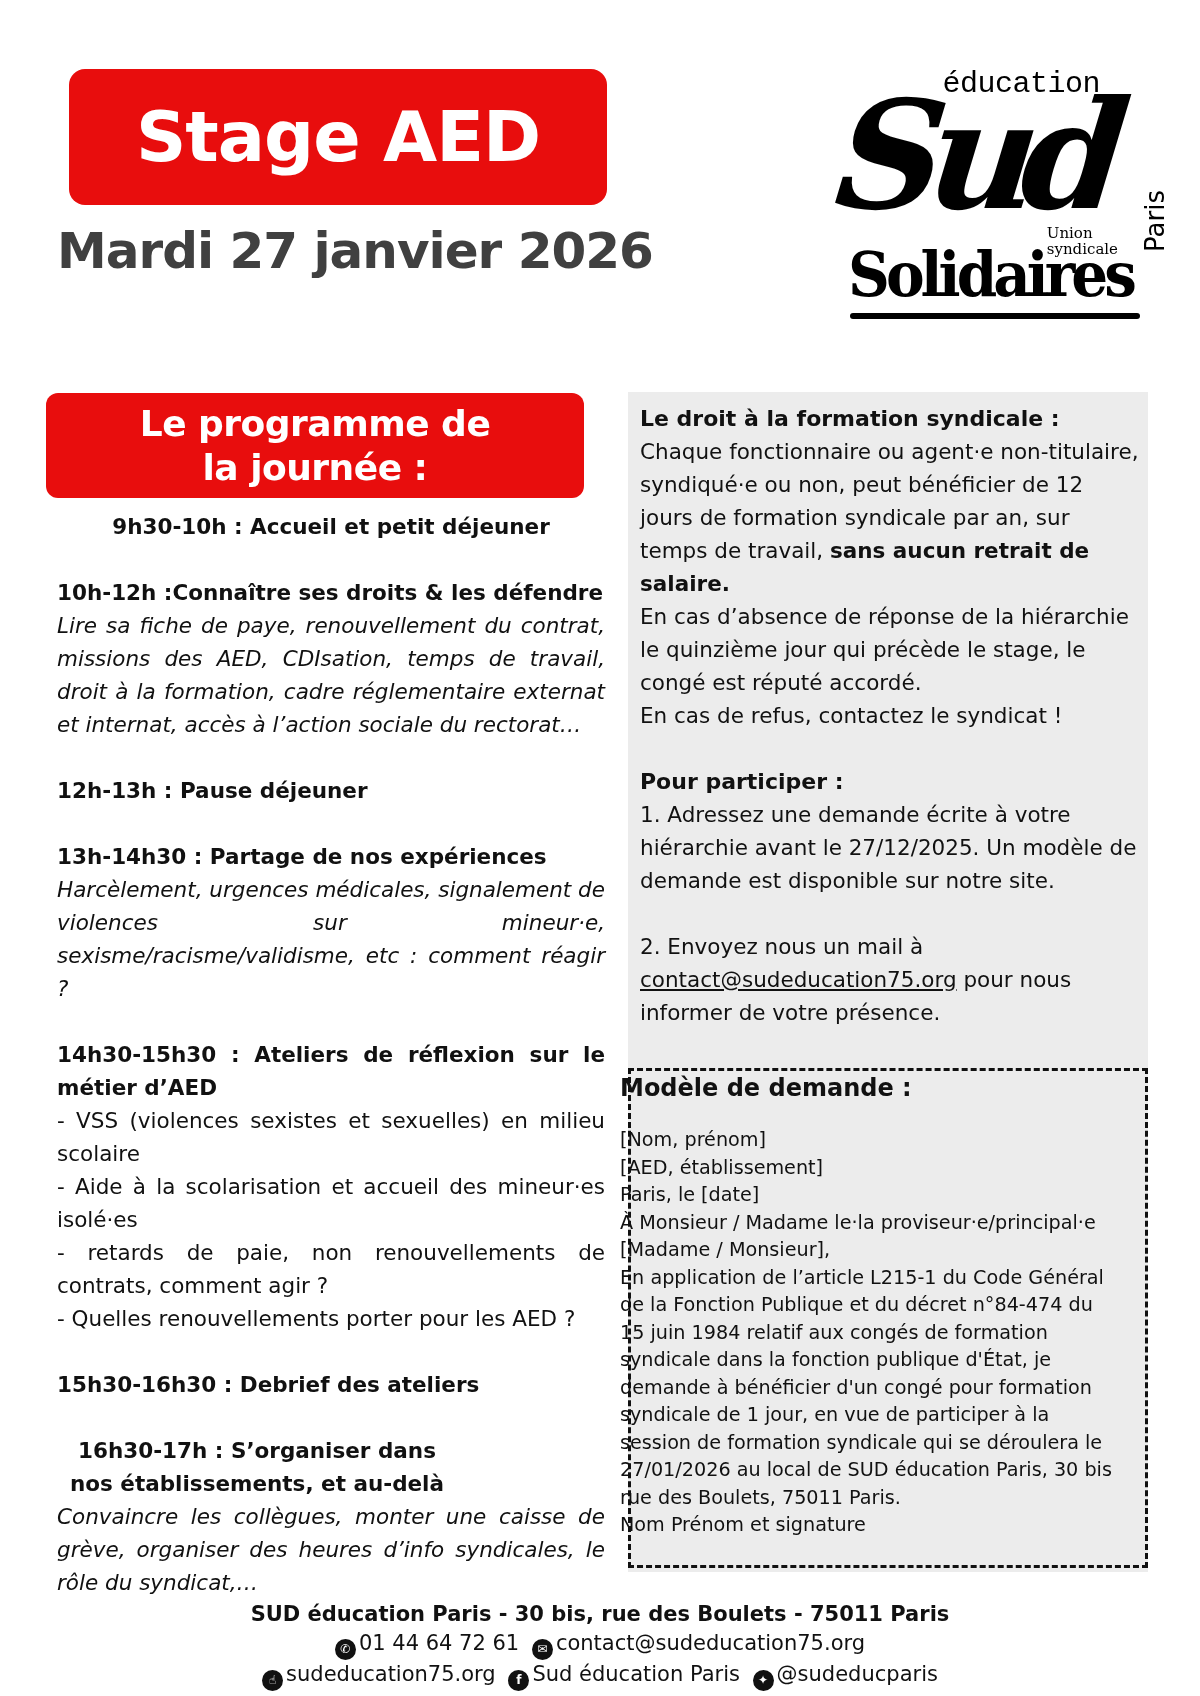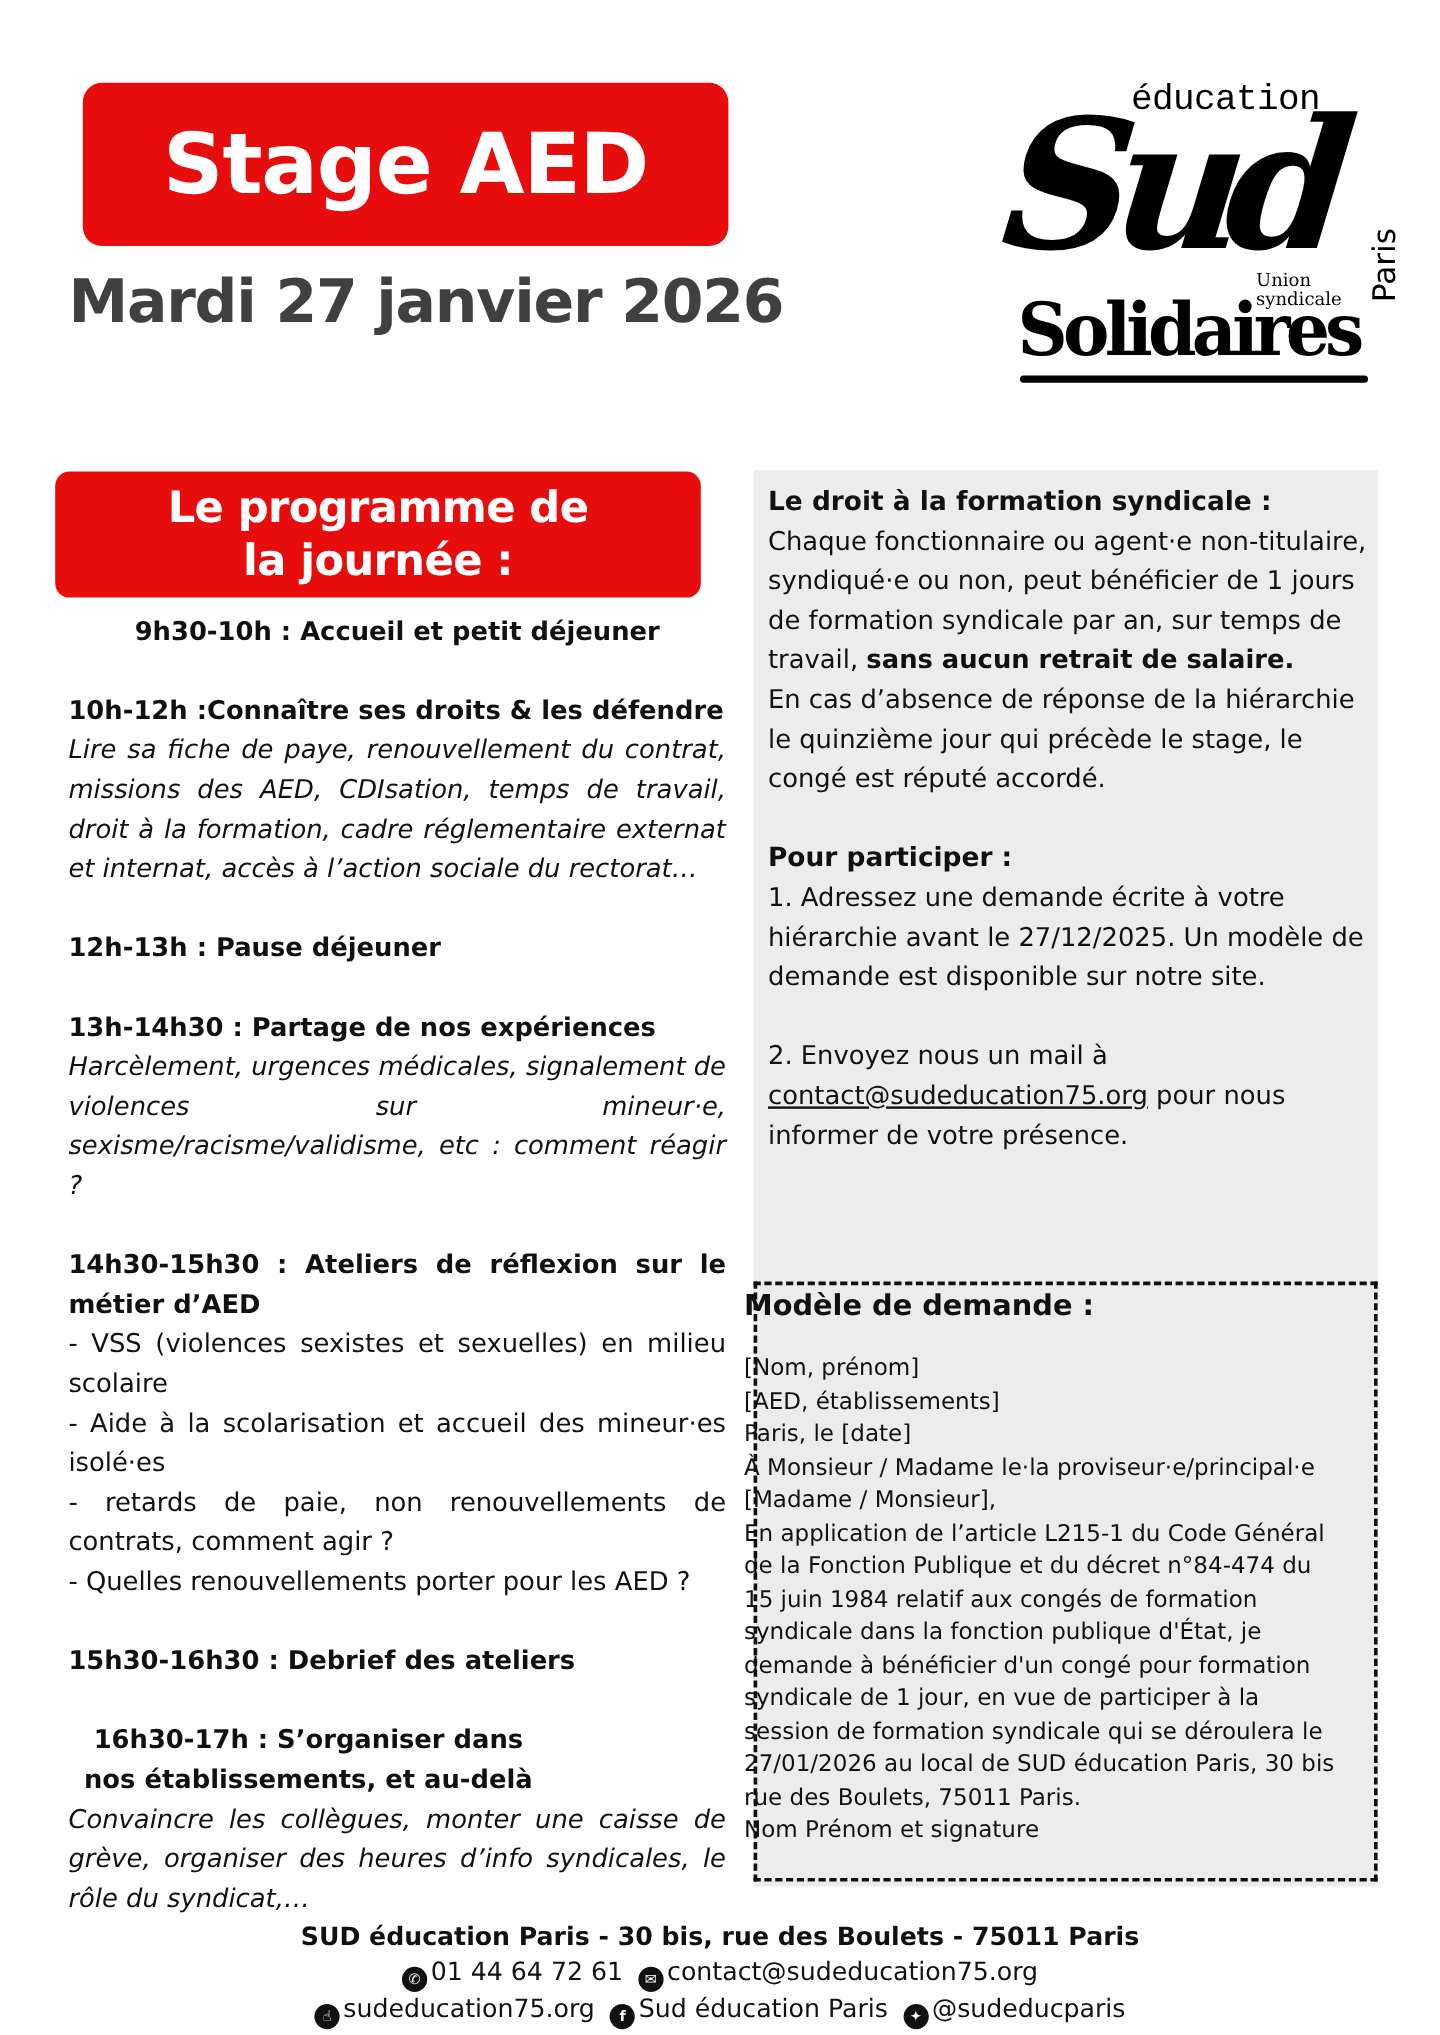--- a/index.html
+++ b/index.html
@@ -129,35 +129,36 @@
 
   <div class="slot">
     <div class="slot-title" style="text-align:center; width:400px;">16h30-17h : S’organiser dans nos établissements, et au-delà</div>
     <div class="slot-desc">Convaincre les collègues, monter une caisse de grève, organiser des heures d’info syndicales, le rôle du syndicat,…</div>
   </div>
 </div>
 
 <div class="right-panel"></div>
 <div class="right-text">
   <div class="right-head">Le droit  à la formation syndicale :</div>
-  <div><span>Chaque fonctionnaire ou agent·e non-titulaire, syndiqué·e ou non, peut bénéficier de 1 jours de formation syndicale par an, sur temps de travail, </span><span class="bold">sans aucun retrait de salaire.</span></div>
+  <div><span>Chaque fonctionnaire ou agent·e non-titulaire, syndiqué·e ou non, peut bénéficier de 12 jours de formation syndicale par an, sur temps de travail, </span><span class="bold">sans aucun retrait de salaire.</span></div>
   <div>En cas d’absence de réponse de la hiérarchie le quinzième jour qui précède le stage, le congé est réputé accordé.</div>
+  <div>En cas de refus, contactez le syndicat !</div>
   <div class="gap"></div>
   <div class="right-head">Pour participer :</div>
   <div>1. Adressez une demande écrite à votre hiérarchie avant le 27/12/2025. Un modèle de demande est disponible sur notre site.</div>
   <div class="gap"></div>
   <div>2. Envoyez nous un mail à</div>
   <div><a class="mail-link">contact@sudeducation75.org</a><span> pour nous informer de votre présence.</span></div>
 </div>
 
 <div class="model-box"></div>
 <div class="model-text">
   <div class="model-head">Modèle de demande :</div>
   <div>[Nom, prénom]</div>
-  <div>[AED, établissements]</div>
+  <div>[AED, établissement]</div>
   <div>Paris, le [date]</div>
   <div>À Monsieur / Madame le·la proviseur·e/principal·e</div>
   <div>[Madame / Monsieur],</div>
   <div>En application de l’article L215-1 du Code Général de la Fonction Publique et du décret n°84-474 du 15 juin 1984 relatif aux congés de formation syndicale dans la fonction publique d'État, je demande à bénéficier d'un congé pour formation syndicale de 1 jour, en vue de participer à la session de formation syndicale qui se déroulera le 27/01/2026 au local de SUD éducation Paris, 30 bis rue des Boulets, 75011 Paris.</div>
   <div>Nom Prénom et signature</div>
 </div>
 
 <div class="footer">
   <div class="addr">SUD éducation Paris - 30 bis, rue des Boulets - 75011 Paris</div>
   <div>

